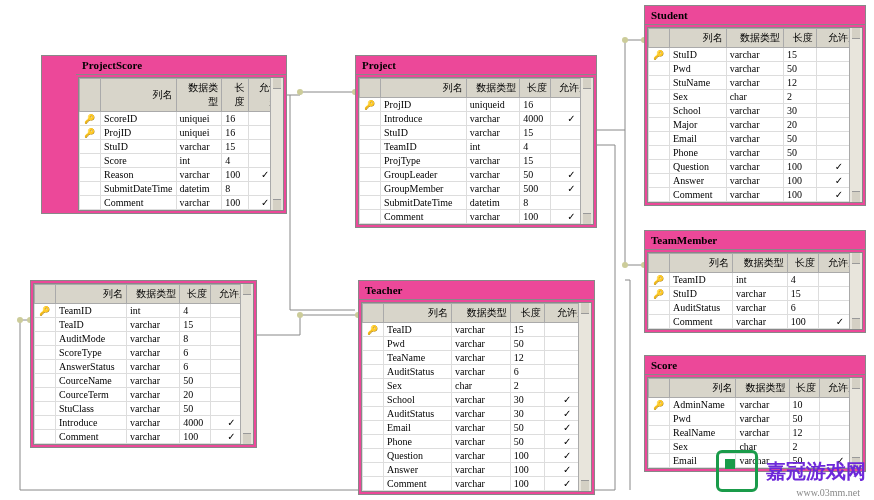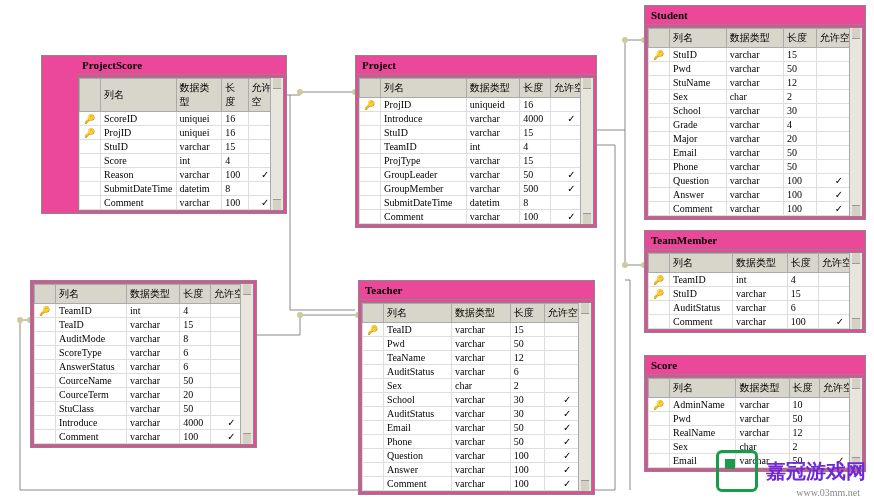--- a/index.html
+++ b/index.html
@@ -1,20 +1,20 @@
 <!DOCTYPE html>
 <html><head>
 <meta charset="utf-8">
 <style>
 body{margin:0;font-family:SimSun,serif;font-size:10px;background:#fff;width:874px;height:500px;position:relative;overflow:hidden}
 .tbl{position:absolute;background:#ec4899;border:1px solid #888}
 .title{font-weight:bold;padding:3px 6px;font-size:11px;border-bottom:1px solid #888}
 .inner{border:1px solid #888;margin:2px}
 table{border-collapse:collapse;width:100%;background:#fff}
-th{background:#d8d5ca;border:1px solid #aaa;padding:2px 3px;font-weight:normal;font-size:10px;text-align:left}
+th{background:#d8d5ca;border:1px solid #aaa;padding:2px 3px;font-weight:normal;font-size:10px;text-align:right}
 td{border:1px solid #ddd;padding:1px 3px;font-size:10px;white-space:nowrap}
 .kc{width:14px;text-align:center}
 .key{color:#c90;font-size:9px}
 .sb{position:absolute;right:0;top:0;bottom:0;width:12px;background:#e8e5dc;border-left:1px solid #aaa}
 .sb::before,.sb::after{content:"";position:absolute;left:2px;right:2px;height:10px;background:#d4d0c4}
 .sb::before{top:0;border-bottom:1px solid #999}
 .sb::after{bottom:0;border-top:1px solid #999}
 .watermark{position:absolute;right:8px;bottom:8px;display:flex;align-items:center;gap:8px}
 .logo{width:36px;height:36px;border:3px solid #1a9b4a;border-radius:6px;position:relative}
 .logo::before{content:"";position:absolute;top:6px;left:6px;width:10px;height:10px;background:#1a9b4a}
@@ -238,27 +238,20 @@
             </tr>
             <tr>
               <td class="kc"></td>
               <td>School</td>
               <td>varchar</td>
               <td>30</td>
               <td style="text-align:center"></td>
             </tr>
             <tr>
               <td class="kc"></td>
-              <td>Grade</td>
-              <td>varchar</td>
-              <td>4</td>
-              <td style="text-align:center"></td>
-            </tr>
-            <tr>
-              <td class="kc"></td>
               <td>Major</td>
               <td>varchar</td>
               <td>20</td>
               <td style="text-align:center"></td>
             </tr>
             <tr>
               <td class="kc"></td>
               <td>Email</td>
               <td>varchar</td>
               <td>50</td>

